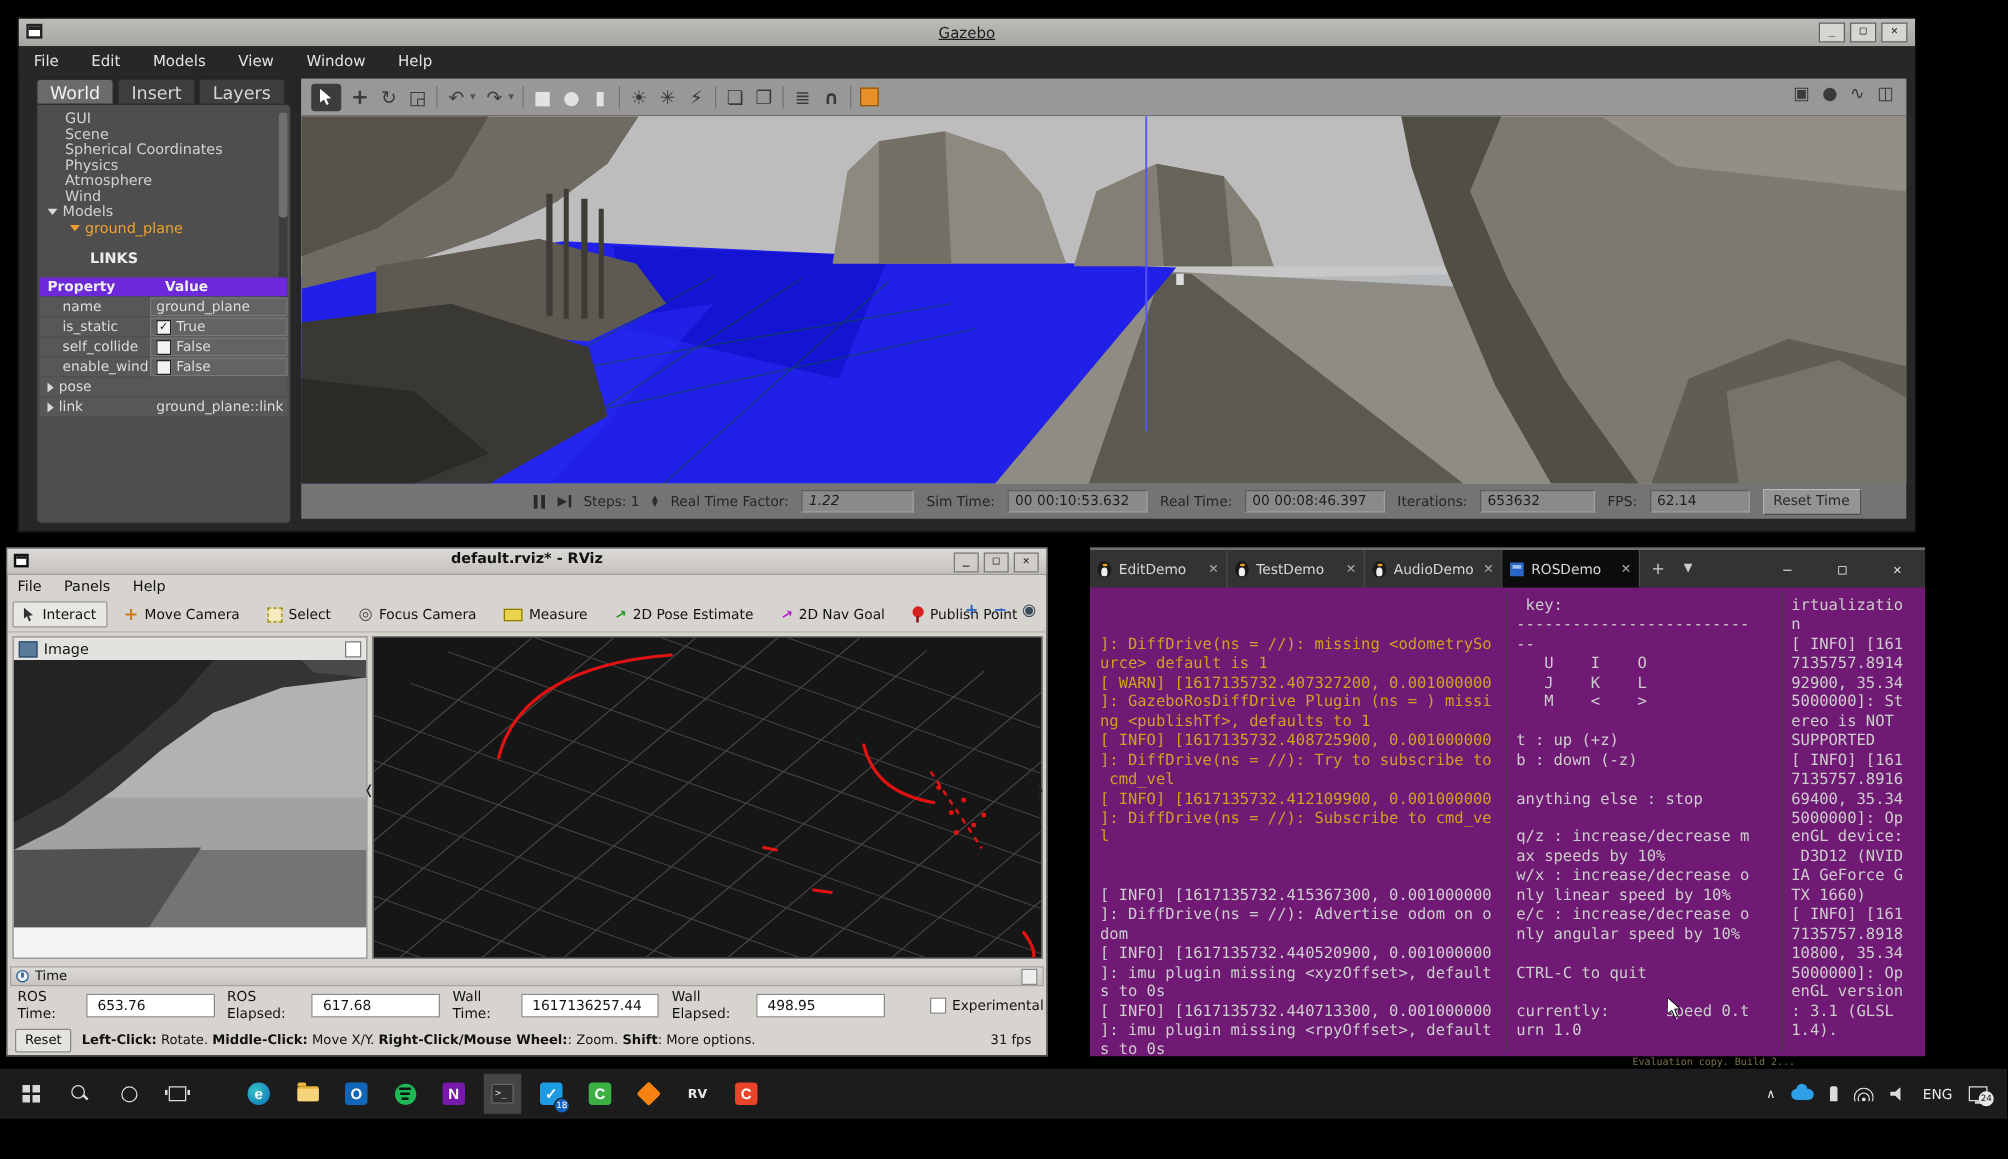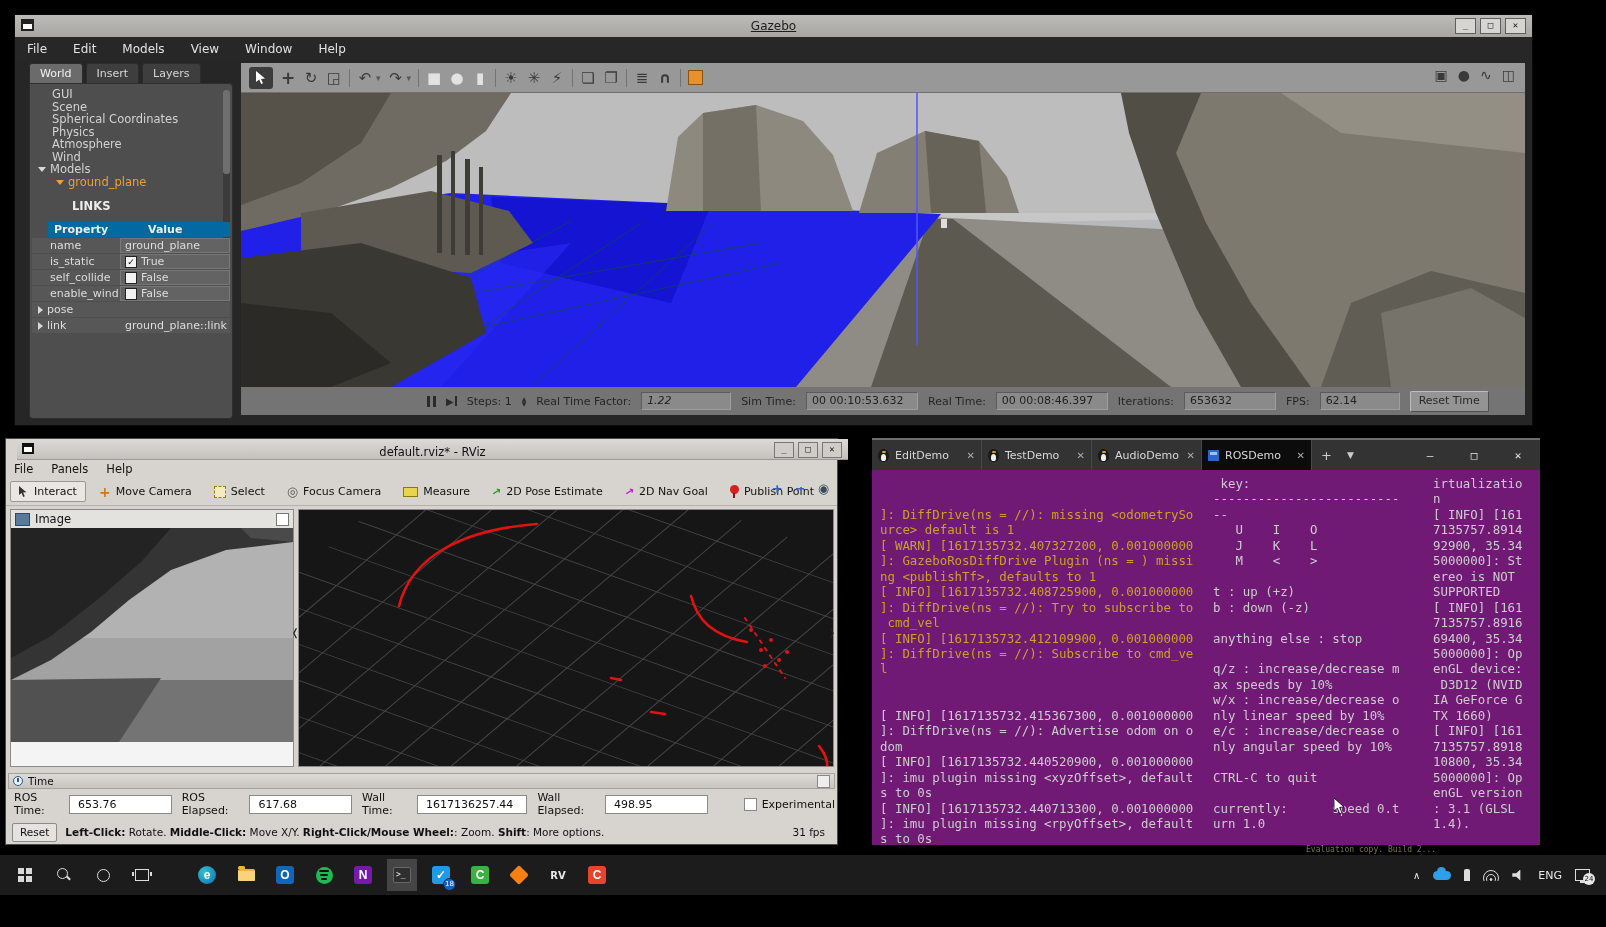--- a/index.html
+++ b/index.html
@@ -15,35 +15,35 @@
   .gz-title-icon::after{content:"";display:block;height:3px;background:#222;}
   .winbtns{position:absolute;right:6px;top:3px;display:flex;gap:4px;}
   .winbtn{width:19px;height:14px;background:#d7d5d2;border:1px solid #5e5e5e;color:#222;
           font-size:9px;line-height:12px;text-align:center;font-family:"DejaVu Sans Mono",monospace;}
   .gz-menu{left:0;top:22px;width:100%;height:24px;background:#272727;display:flex;align-items:center;
            padding-left:12px;gap:26px;color:#e2e2e2;font-size:12px;box-sizing:border-box;}
   .gz-menu span{cursor:default;}
 
   .gz-left{left:14px;top:48px;width:204px;height:356px;}
   .gz-tabs{display:flex;gap:3px;height:20px;}
-  .gz-tab{background:#3e3e3e;color:#d6d6d6;font-size:11px;padding:3px 10px 0 10px;border:1px solid #2c2c2c;border-bottom:none;border-radius:3px 3px 0 0;}
+  .gz-tab{background:#3e3e3e;color:#d6d6d6;font-size:14px;padding:3px 10px 0 10px;border:1px solid #2c2c2c;border-bottom:none;border-radius:3px 3px 0 0;}
   .gz-tab.sel{background:#6b6b6b;color:#f2f2f2;}
   .gz-panel{position:absolute;top:20px;left:0;width:204px;height:336px;background:#4e4e4e;border:1px solid #2e2e2e;box-sizing:border-box;border-radius:0 4px 4px 4px;}
   .gz-tree{position:absolute;top:4px;left:0;width:190px;font-size:11.5px;color:#d2d2d2;}
   .gz-tree .ti{height:12.5px;line-height:12.5px;padding-left:22px;white-space:nowrap;}
   .gz-tree .models{padding-left:8px;}
   .gz-tree .gp{padding-left:26px;color:#f0a030;}
   .gz-tree .links{padding-left:42px;font-weight:bold;color:#ececec;margin-top:12px;}
   .tri{display:inline-block;width:0;height:0;border-left:4px solid transparent;border-right:4px solid transparent;border-top:5px solid #d8d8d8;margin-right:4px;vertical-align:middle;}
   .tri.orange{border-top-color:#f0a030;}
   .gz-scroll{position:absolute;right:2px;top:6px;width:7px;height:150px;background:#3c3c3c;border-radius:3px;}
   .gz-scroll i{display:block;width:7px;height:84px;background:#6f6f6f;border-radius:3px;}
 
   .gz-table{position:absolute;left:2px;top:138px;width:198px;font-size:11px;color:#ddd;border-collapse:collapse;}
-  .gz-th{display:flex;background:#0369a1;font-weight:bold;color:#eee;height:15px;line-height:15px;margin-left:16px;}
+  .gz-th{display:flex;background:#6d28d9;font-weight:bold;color:#eee;height:15px;line-height:15px;}
   .gz-th div{padding-left:6px;}
   .gz-row{display:flex;height:15px;line-height:15px;margin-top:1px;}
   .gz-cp{width:88px;background:#575757;padding-left:18px;box-sizing:border-box;white-space:nowrap;}
   .gz-cv{flex:1;background:#636363;border:1px solid #787878;box-sizing:border-box;padding-left:4px;display:flex;align-items:center;gap:4px;white-space:nowrap;overflow:hidden;}
   .gz-cv.plain{background:#575757;border-color:transparent;}
   .chk{width:10px;height:10px;background:#f2f2f2;border:1px solid #222;font-size:9px;line-height:10px;text-align:center;color:#111;flex:none;}
   .rowtri{display:inline-block;width:0;height:0;border-top:4px solid transparent;border-bottom:4px solid transparent;border-left:5px solid #d8d8d8;margin:0 4px 0 -12px;vertical-align:middle;}
 
   .gz-view{left:226px;top:48px;width:1284px;height:324px;background:#888;}
   .gz-toolbar{position:absolute;left:0;top:0;width:100%;height:30px;background:#989898;border-bottom:1px solid #6f6f6f;
@@ -61,22 +61,22 @@
   .pausebars{display:flex;gap:3px;} .pausebars i{width:3px;height:11px;background:#2a2a2a;}
   .stepico{display:flex;align-items:center;color:#2a2a2a;font-size:10px;} .stepico b{width:2px;height:10px;background:#2a2a2a;margin-left:1px;}
   .spin{display:flex;flex-direction:column;font-size:6px;line-height:5px;color:#2a2a2a;}
   .sbox{background:#8a8a8a;border:1px solid #5c5c5c;border-right-color:#9e9e9e;border-bottom-color:#9e9e9e;
         height:16px;line-height:16px;padding:0 5px;color:#1f1f1f;}
   .gz-reset{background:#949494;border:1px solid #bdbdbd;border-right-color:#4f4f4f;border-bottom-color:#4f4f4f;
             height:19px;line-height:17px;padding:0 8px;color:#2a2a2a;border-radius:2px;}
 
   
   .rv-win{left:5px;top:438px;width:833px;height:407px;background:#d7d4d0;border:1px solid #4a4a4a;box-sizing:border-box;}
-  .rv-title{left:11px;top:0;width:100%;height:20px;background:linear-gradient(#dcdad7,#c4c1bd);border-bottom:1px solid #9a9a9a;
-            display:flex;align-items:flex-end;justify-content:center;color:#111;font-size:11.5px;font-weight:normal;}
+  .rv-title{left:0;top:0;width:100%;height:20px;background:linear-gradient(#dcdad7,#c4c1bd);border-bottom:1px solid #9a9a9a;
+            display:flex;align-items:flex-start;justify-content:center;color:#111;font-size:11.5px;font-weight:bold;}
   .rv-title-icon{position:absolute;left:5px;top:4px;width:12px;height:11px;background:#fff;border:2px solid #111;box-sizing:border-box;}
   .rv-title-icon::after{content:"";display:block;height:2px;background:#111;}
   .rv-btn{width:18px;height:14px;background:#d0cdc9;border:1px solid #777;color:#222;font-size:9px;line-height:12px;text-align:center;font-family:"DejaVu Sans Mono",monospace;}
   .rv-menu{left:0;top:21px;width:100%;height:18px;display:flex;align-items:center;gap:18px;padding-left:8px;
            box-sizing:border-box;font-size:11.5px;color:#111;}
   .rv-toolbar{left:0;top:39px;width:100%;height:28px;display:flex;align-items:center;gap:4px;padding-left:4px;
               box-sizing:border-box;font-size:11px;color:#111;border-bottom:1px solid #b5b2ae;}
   .rv-tool{display:flex;align-items:center;gap:5px;padding:3px 8px;border:1px solid transparent;}
   .rv-tool.sel{background:#e9e7e3;border:1px solid #9a9894;border-radius:2px;}
   .rv-tb-right{position:absolute;right:8px;top:42px;display:flex;gap:12px;font-size:13px;}

